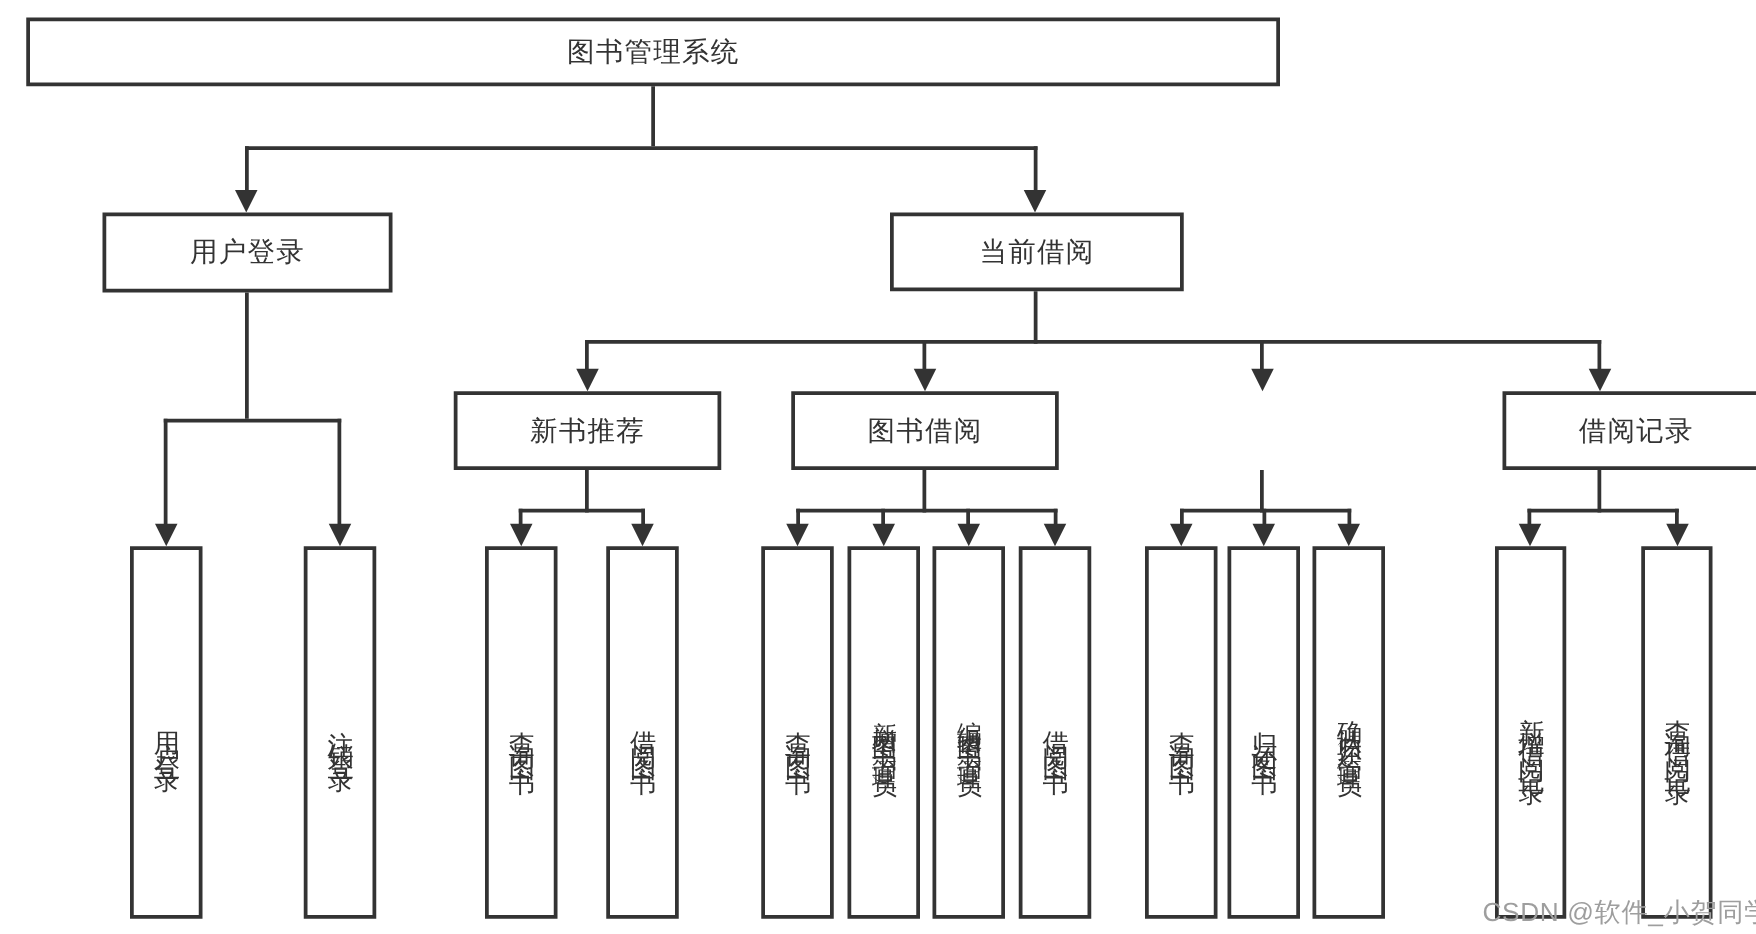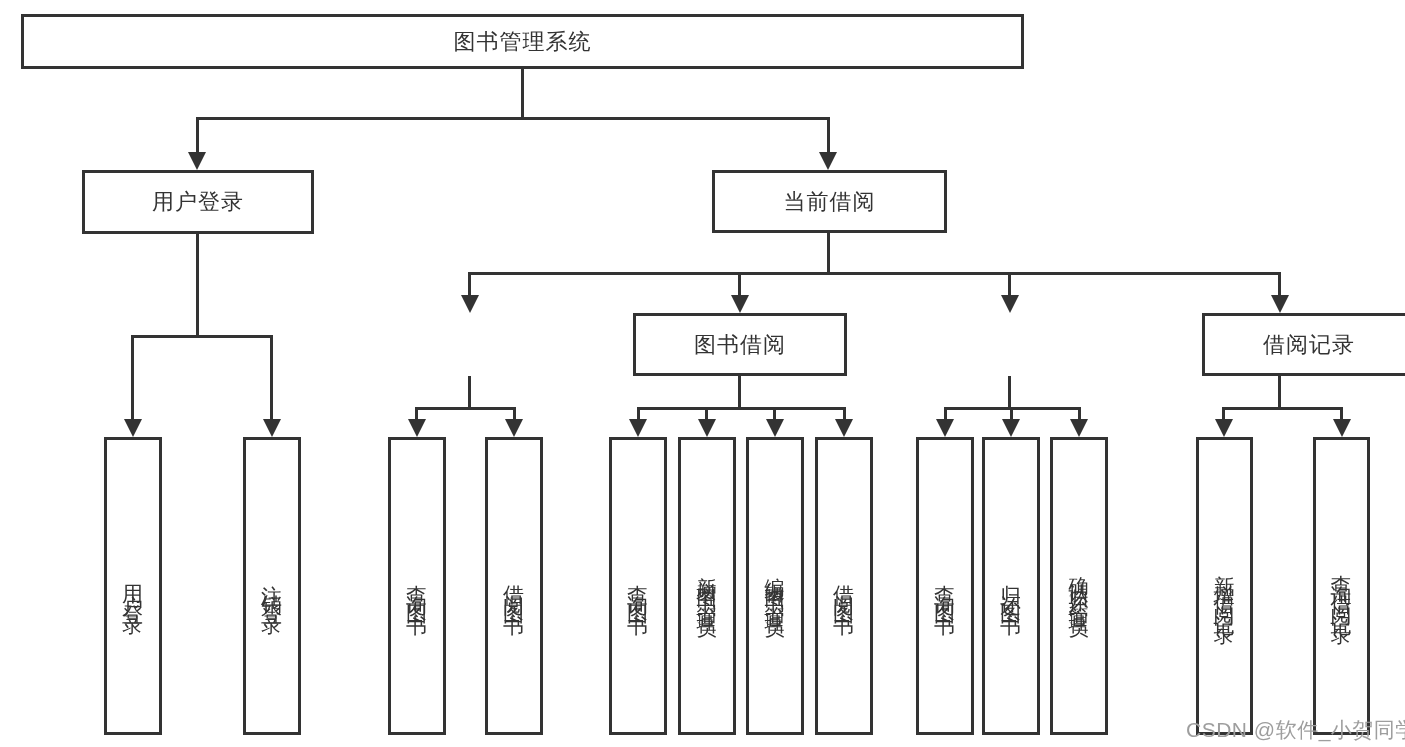--- a/index.html
+++ b/index.html
@@ -95,20 +95,23 @@
   <div class="cline" style="left:468px;top:272px;width:813px;height:3px;"></div>
   <div class="cline" style="left:468px;top:272px;width:3px;height:26px;"></div>
   <div class="arrow" style="left:461px;top:295px;"></div>
   <div class="cline" style="left:738px;top:272px;width:3px;height:26px;"></div>
   <div class="arrow" style="left:731px;top:295px;"></div>
   <div class="cline" style="left:1008px;top:272px;width:3px;height:26px;"></div>
   <div class="arrow" style="left:1001px;top:295px;"></div>
   <div class="cline" style="left:1278px;top:272px;width:3px;height:26px;"></div>
   <div class="arrow" style="left:1271px;top:295px;"></div>
 
+  <div class="node" style="left:363px;top:313px;width:214px;height:63px;">
+    <span>新书推荐</span>
+  </div>
   <div class="node" style="left:633px;top:313px;width:214px;height:63px;font-family:Liberation Serif, serif;">
     <span>图书借阅</span>
   </div>
   <div class="node" style="left:1202px;top:313px;width:214px;height:63px;">
     <span>借阅记录</span>
   </div>
 
   <div class="cline" style="left:468px;top:376px;width:3px;height:34px;"></div>
   <div class="cline" style="left:415px;top:407px;width:101px;height:3px;"></div>
   <div class="cline" style="left:415px;top:407px;width:3px;height:15px;"></div>

